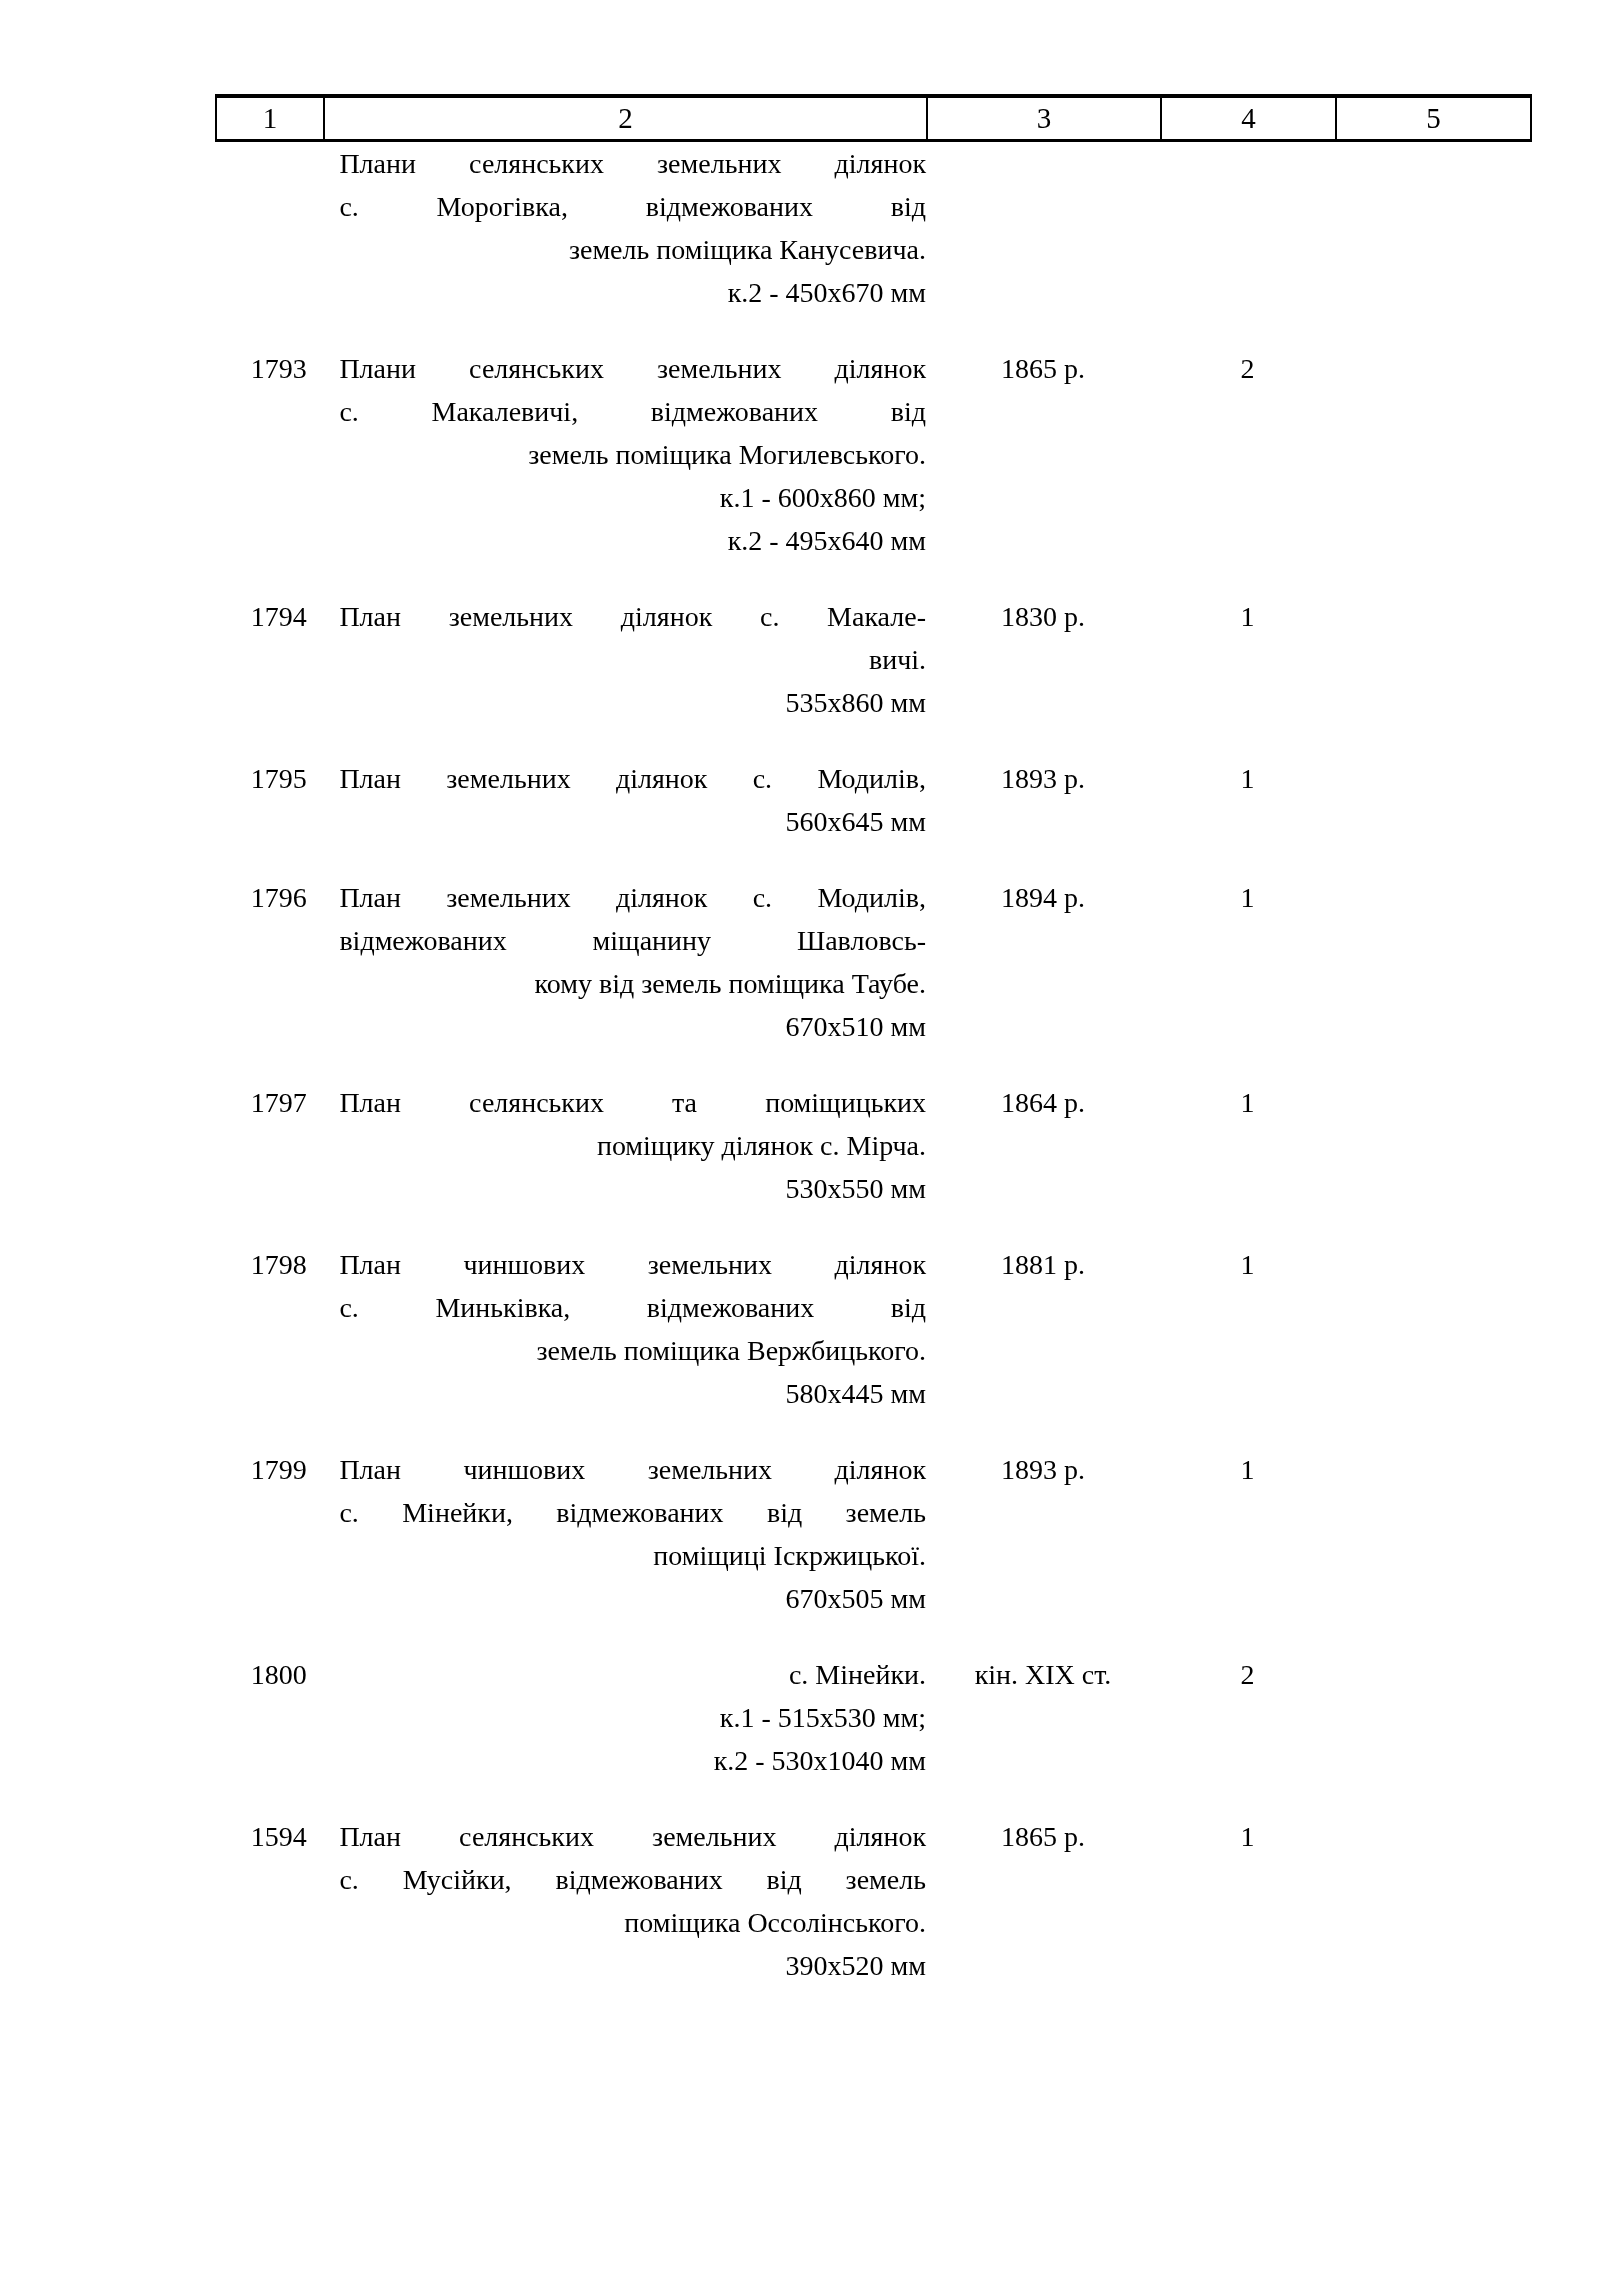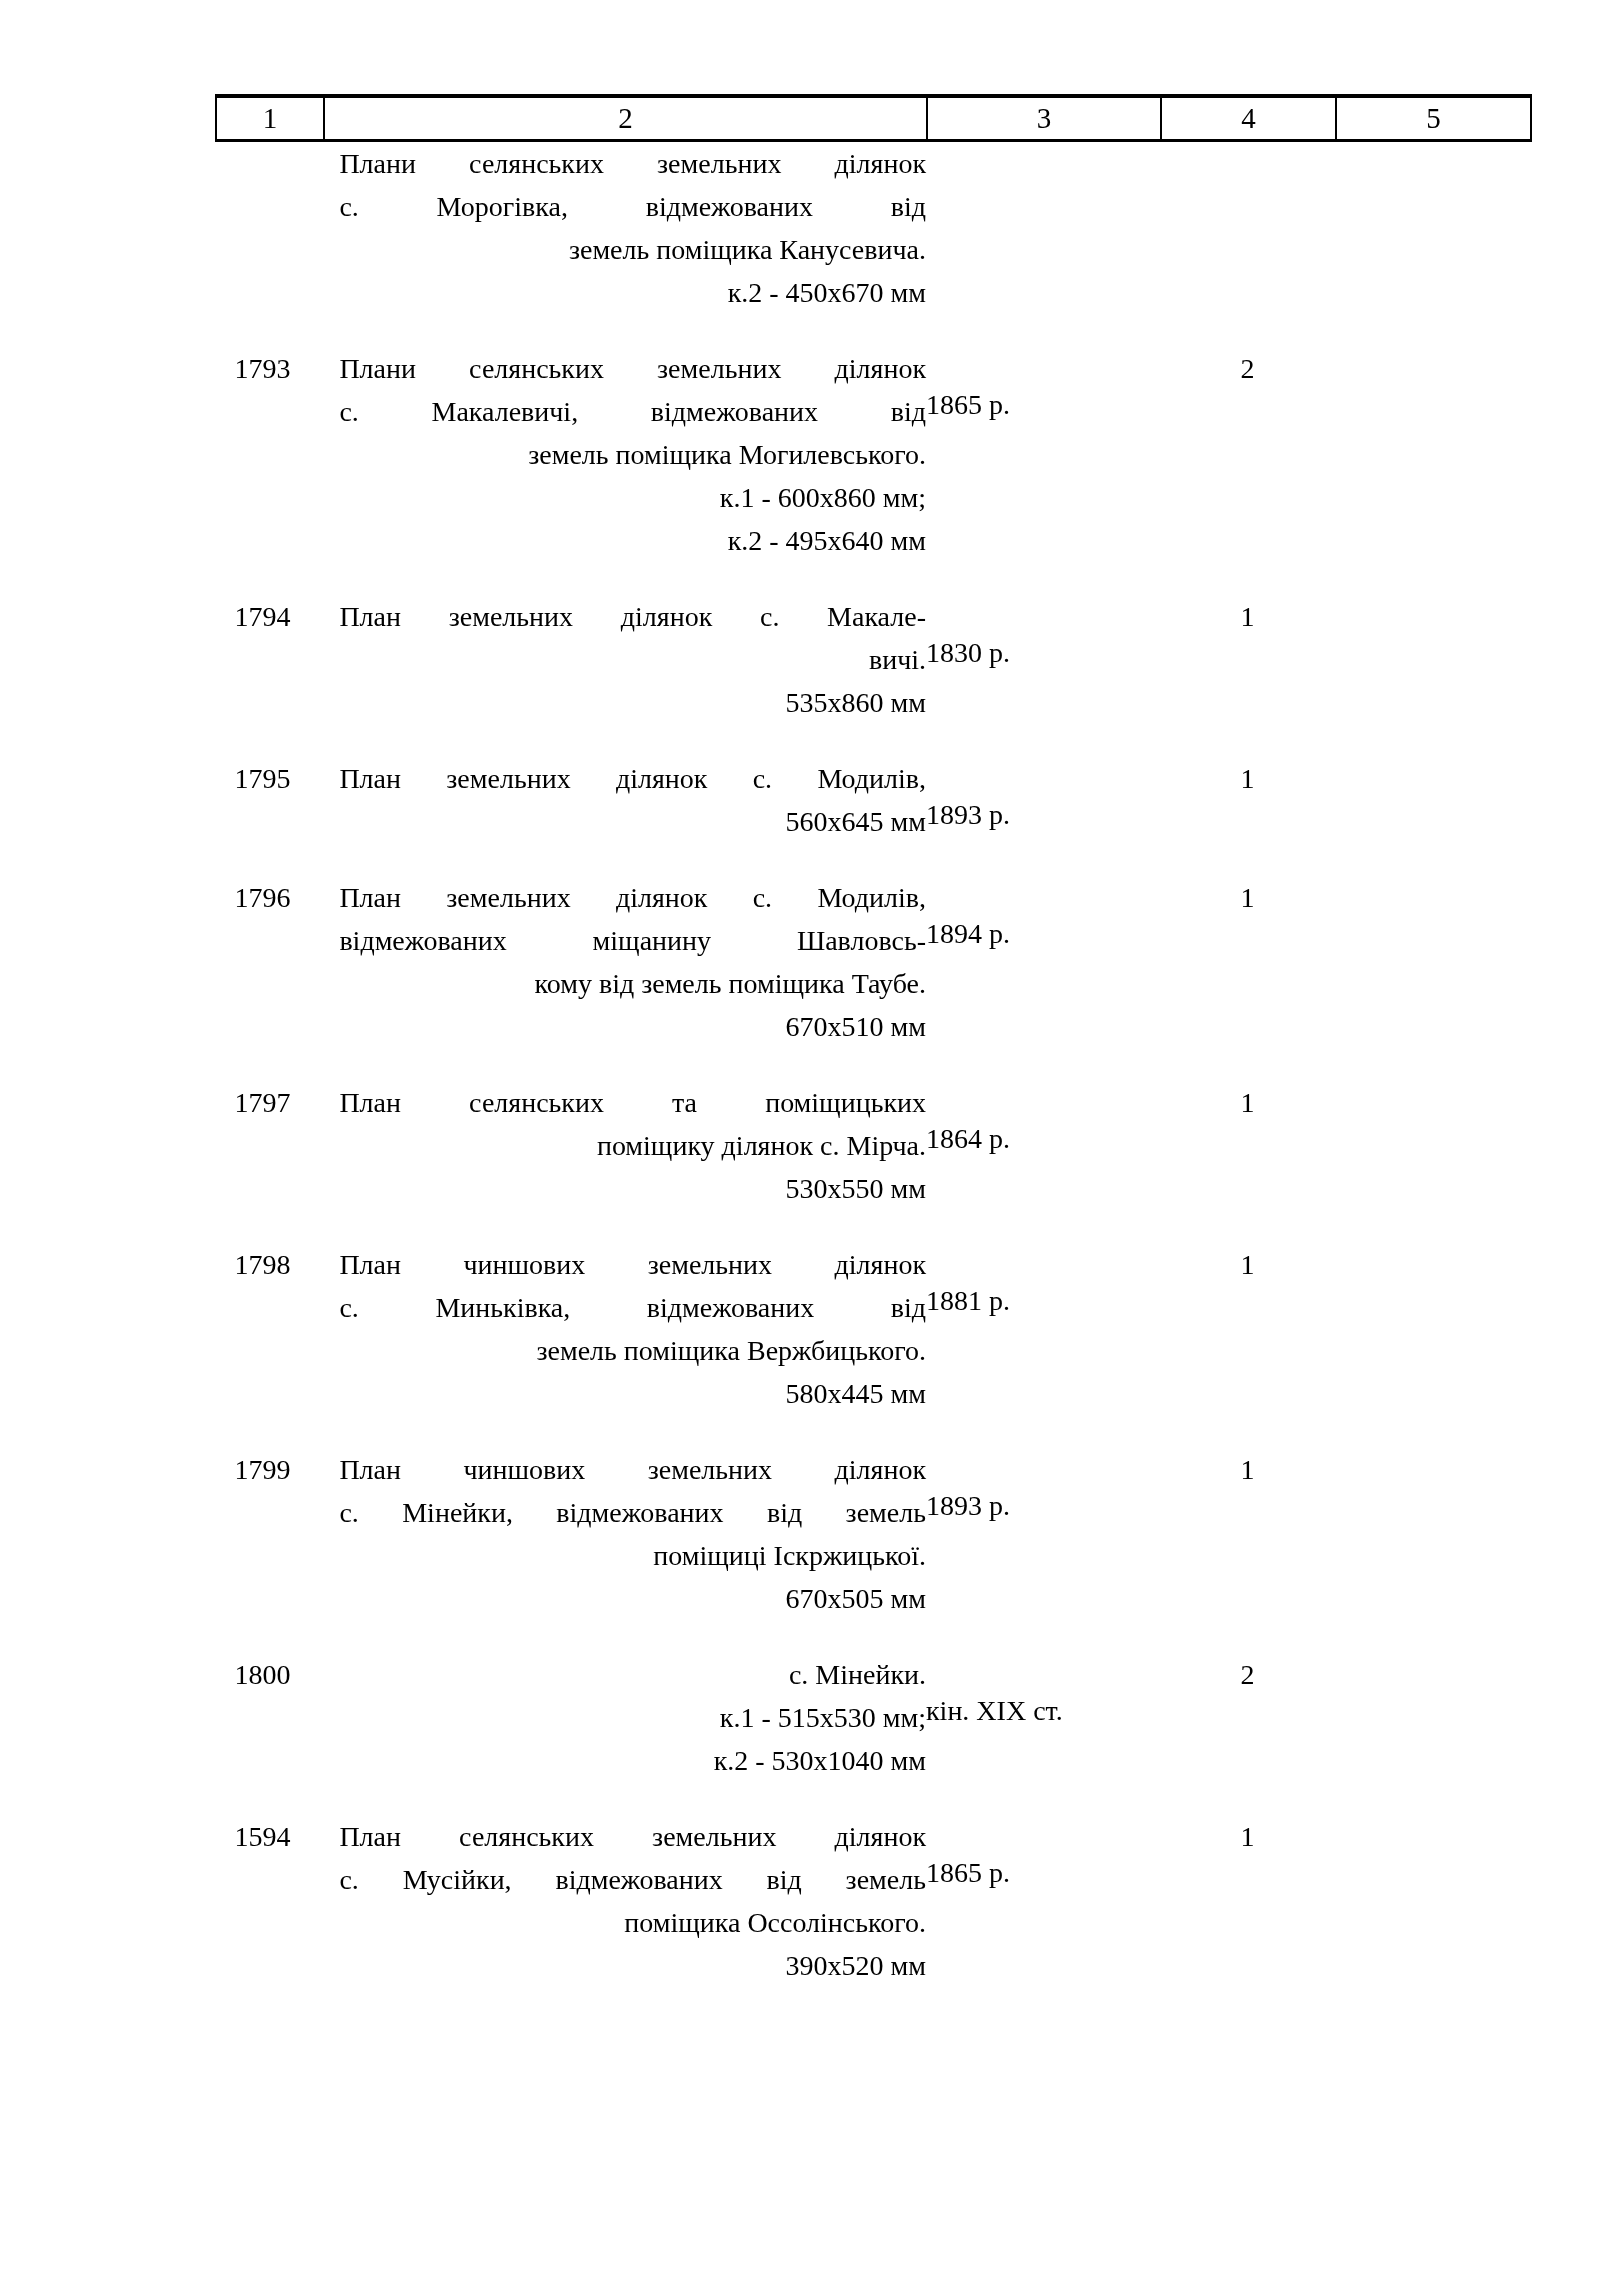--- a/index.html
+++ b/index.html
@@ -46,29 +46,29 @@
   
   .rows { }
   .entry {
     display: grid;
     grid-template-columns: 108px 603px 234px 175px 1fr;
     align-items: start;
     margin-bottom: 33px;
     font-size: 28px;
     line-height: 43px;
   }
-  .num  { padding-left: 19.6px; }
+  .num  { padding-left: 19.6px; text-align: center; }
   .desc { padding-left: 16.4px; }
   .line { white-space: nowrap; text-align: right; }
   .line.j {
     white-space: normal;
     text-align: justify;
     text-align-last: justify;
   }
-  .date { text-align: left; margin-top: 36px; }
+  .date { text-align: center; }
   .cnt  { text-align: center; }
 </style>
 </head>
 <body>
 
 <div class="page">
   <div class="sheet">
 
     <div class="hdr">
       <div class="hdr-cell">1</div>

